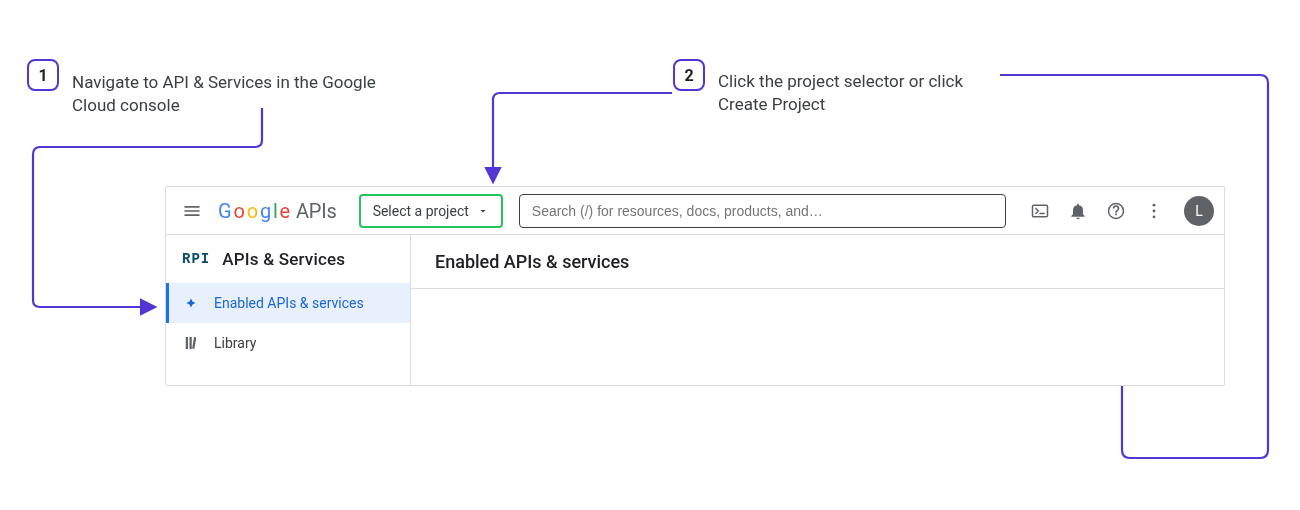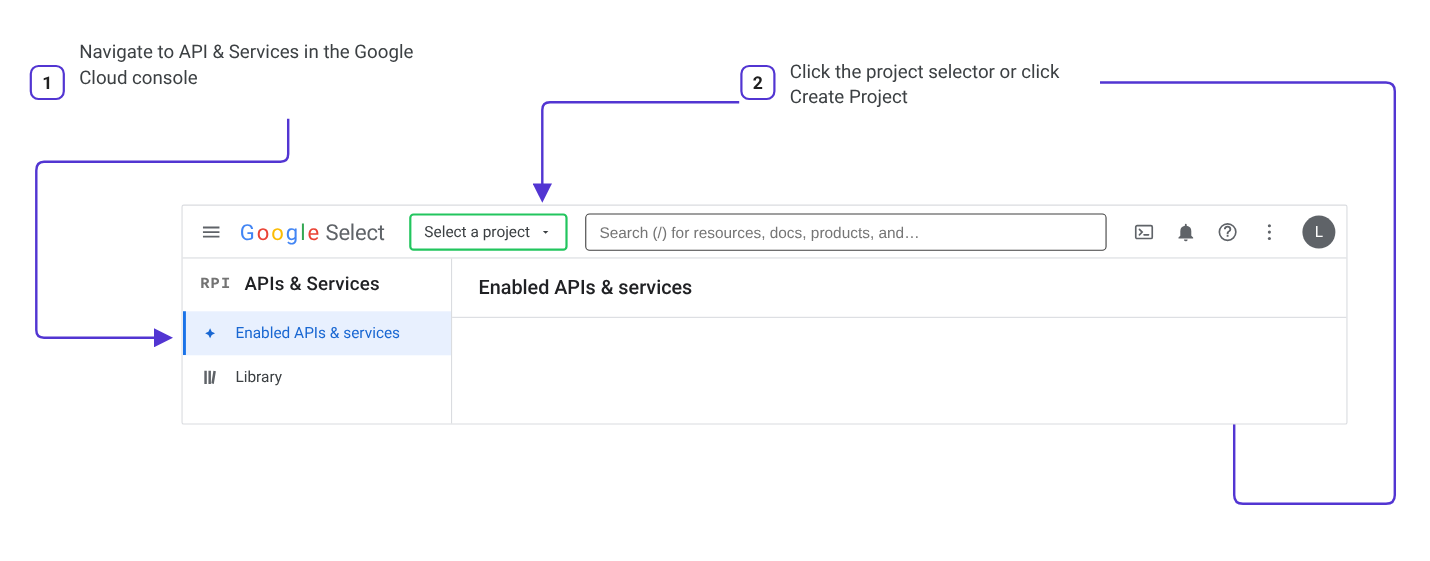--- a/index.html
+++ b/index.html
@@ -67,21 +67,21 @@
 
   
   .body { display:flex; min-height: 150px; }
   .sidebar { width: 245px; border-right:1px solid #dadce0; }
   .side-title {
     display:flex; align-items:center; gap:12px; padding: 14px 16px;
     font-size:17px; font-weight:500; letter-spacing:.2px;
   }
   .api-glyph {
     font-family: "Courier New", monospace; font-weight:700; letter-spacing:1px;
-    font-size:14px; color:#737373;
+    font-size:14px; color:#0c4a6e;
   }
   .side-item {
     display:flex; align-items:center; gap:14px; height:40px; padding:0 16px;
     font-size:14px; cursor:pointer; color:#3c4043;
   }
   .side-item svg { width:18px; height:18px; flex:0 0 18px; }
   .side-item.active {
     background:#e8f0fe; color:#1967d2;
     box-shadow: inset 3px 0 0 #1a73e8;
   }
@@ -101,26 +101,26 @@
   .notice .act.secondary { color:#3c4043; margin-left:22px; }
 
   svg { display:block; }
 </style>
 </head>
 <body>
 
 <div class="anno" style="left:27px; top:59px;">
   <div class="step-badge">1</div>
 </div>
-<div class="anno step-text" style="left:72px; top:37px; width:320px;">Navigate to API &amp; Services in the Google Cloud console</div>
+<div class="anno step-text" style="left:72px; top:71px; width:320px;">Navigate to API &amp; Services in the Google Cloud console</div>
 
 <div class="anno" style="left:673px; top:59px;">
   <div class="step-badge">2</div>
 </div>
-<div class="anno step-text" style="left:718px; top:55px; width:280px;">Click the project selector or click Create Project</div>
+<div class="anno step-text" style="left:718px; top:70px; width:280px;">Click the project selector or click Create Project</div>
 
 <svg class="anno" width="1300" height="510" style="left:0; top:0; pointer-events:none;">
   <defs>
     <marker id="ah" markerWidth="8" markerHeight="8" refX="6" refY="4" orient="auto">
       <path d="M0,0 L8,4 L0,8 Z" class="arrow-head"></path>
     </marker>
   </defs>
 
   <path class="arrow-line" marker-end="url(#ah)" d="M 262 108 L 262 140 Q 262 147 255 147 L 40 147 Q 33 147 33 155 L 33 300 Q 33 307 40 307 L 153 307"></path>
 
@@ -137,21 +137,21 @@
           <path fill="currentColor" d="M3 6h18v2H3V6zm0 5h18v2H3v-2zm0 5h18v2H3v-2z"></path>
         </svg>
     </div>
     <div class="brand">
       <span class="g1">G</span>
         <span class="g2">o</span>
         <span class="g3">o</span>
         <span class="g4">g</span>
         <span class="g5">l</span>
         <span class="g6">e</span>
-      <span class="cloud">Select</span>
+      <span class="cloud">APIs</span>
     </div>
 
     <div class="proj-btn">
       <span>Select a project</span>
       <svg viewBox="0 0 24 24" width="12" height="12">
           <path fill="#3c4043" d="M7 10l5 5 5-5z"></path>
         </svg>
     </div>
 
     <div class="searchbox">

